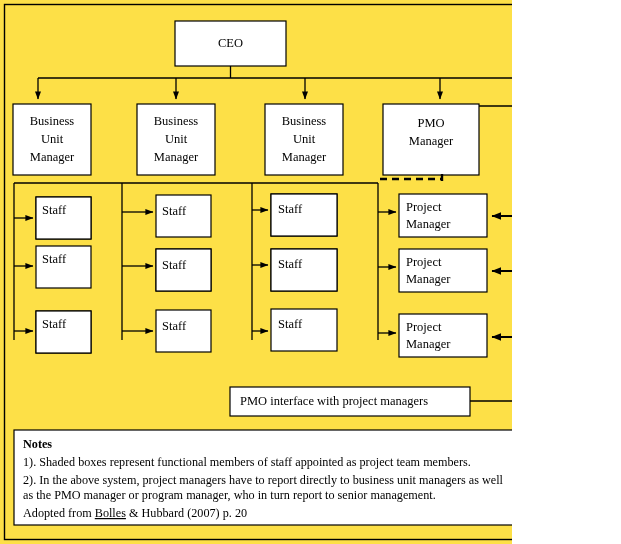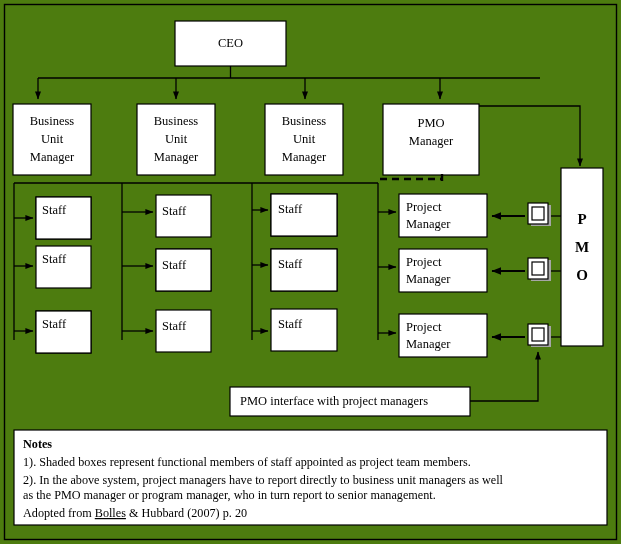--- a/index.html
+++ b/index.html
@@ -5,23 +5,23 @@
   html, body {
     margin: 0;
     padding: 0;
     background: #ffffff;
   }
   body {
     font-family: "Liberation Serif", "DejaVu Serif", serif;
   }
   #page {
     position: relative;
-    width: 621px;
+    width: 512px;
     height: 544px;
-    background: #4d7c0f;
+    background: #fde047;
     overflow: hidden;
   }
   #diagram {
     position: absolute;
     left: 0;
     top: 0;
   }
   .box-text {
     font-family: "Liberation Serif", "DejaVu Serif", serif;
     font-size: 12.5px;

